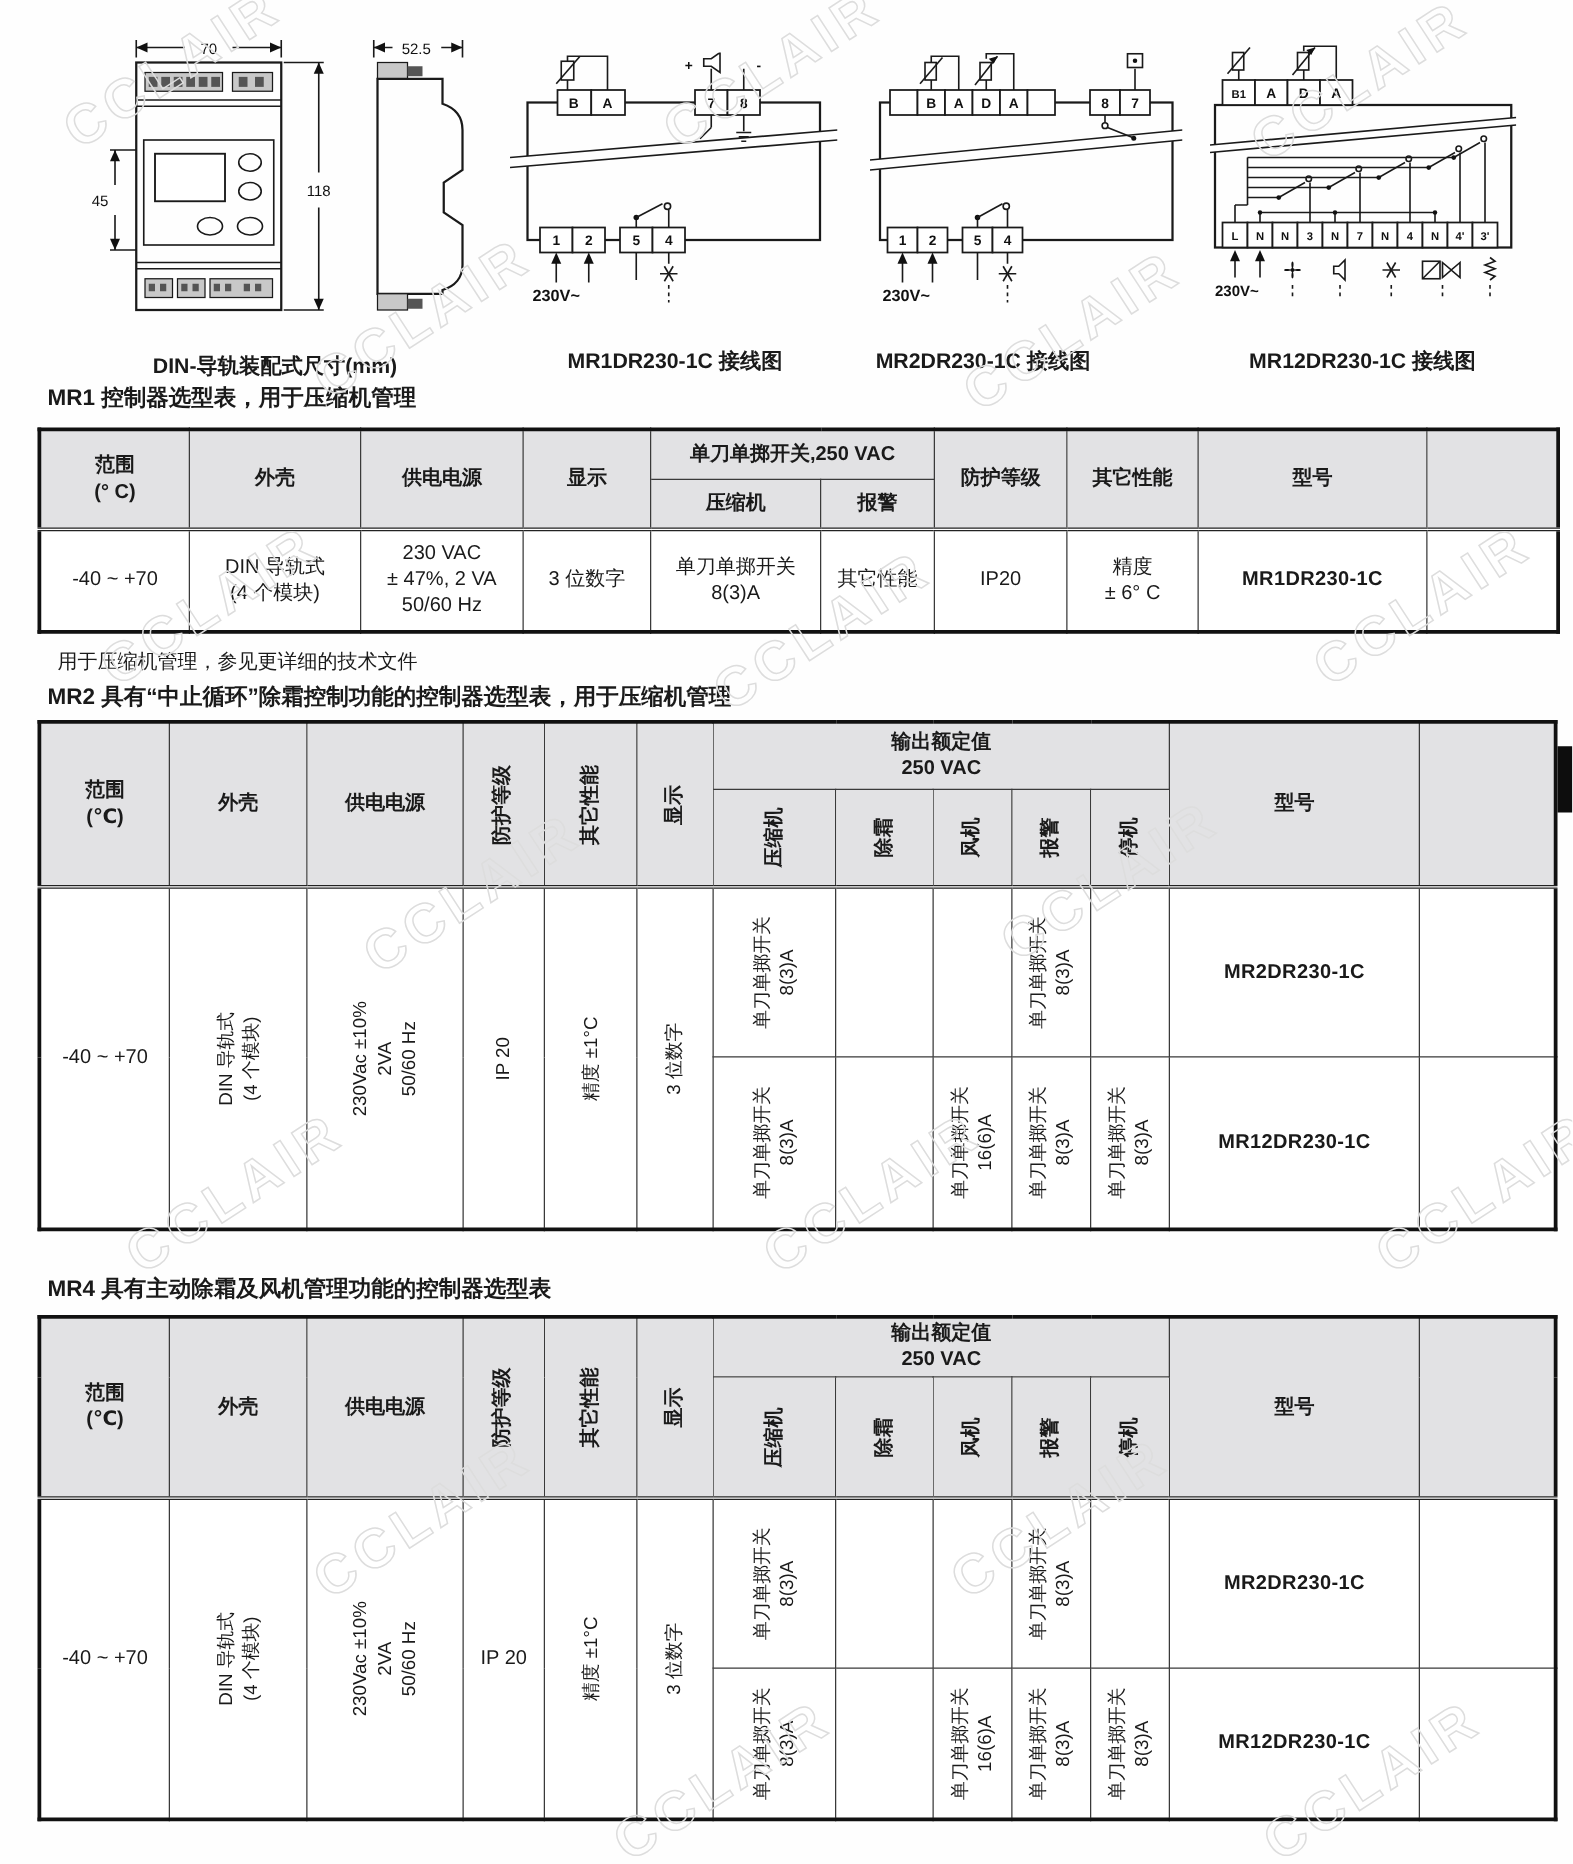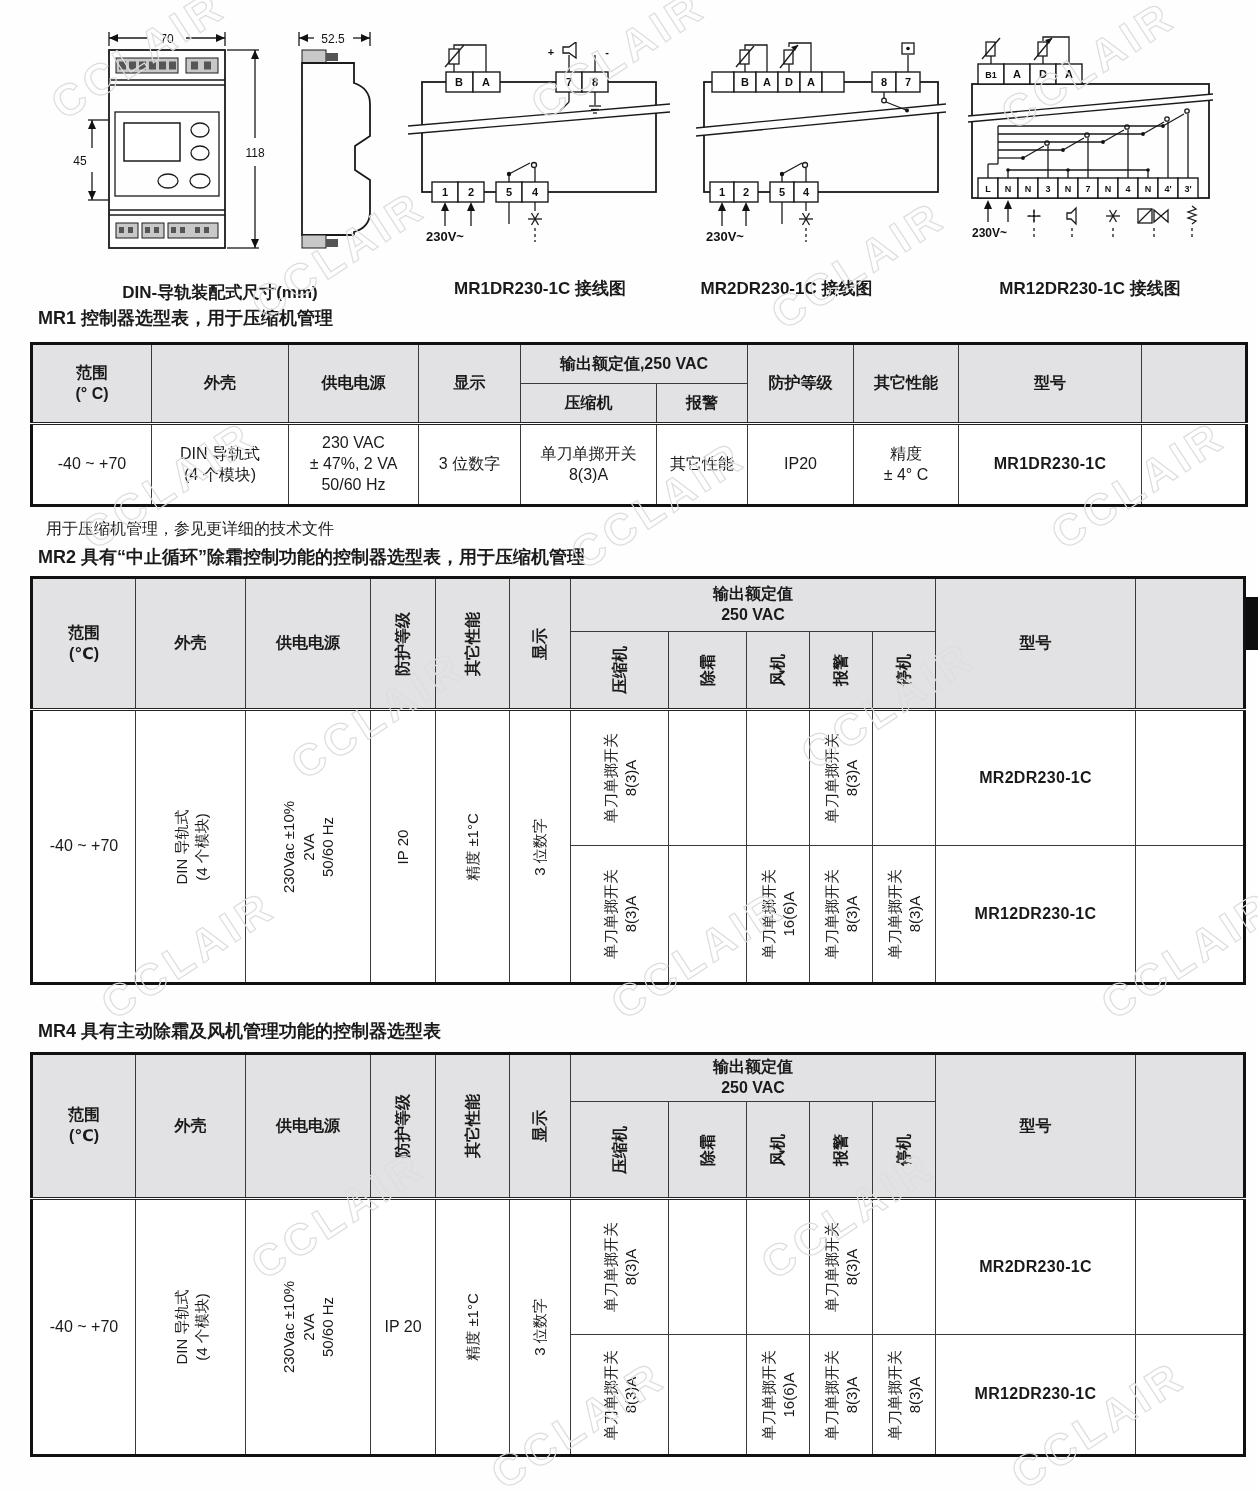--- a/index.html
+++ b/index.html
@@ -420,21 +420,21 @@
       <col style="width:183px">
         <col style="width:105px">
     </colgroup>
     <thead>
       <tr style="height:40px">
         <th rowspan="2">范围
 (° C)</th>
         <th rowspan="2">外壳</th>
         <th rowspan="2">供电电源</th>
         <th rowspan="2">显示</th>
-        <th colspan="2" class="group-th">输出额定值,250 VAC</th>
+        <th colspan="2" class="group-th">单刀单掷开关,250 VAC</th>
         <th rowspan="2">防护等级</th>
         <th rowspan="2">其它性能</th>
         <th rowspan="2">型号</th>
         <th rowspan="2"></th>
       </tr>
       <tr style="height:40px">
         <th>压缩机</th>
         <th>报警</th>
       </tr>
     </thead>
@@ -445,21 +445,21 @@
 (4 个模块)</td>
         <td>230 VAC
 ± 47%, 2 VA
 50/60 Hz</td>
         <td>3 位数字</td>
         <td>单刀单掷开关
 8(3)A</td>
         <td>其它性能</td>
         <td>IP20</td>
         <td>精度
-± 4° C</td>
+± 6° C</td>
         <td class="model-cell">MR1DR230-1C</td>
         <td></td>
       </tr>
     </tbody>
   </table>
 
   <div class="abs note-text" style="left:46px;top:519px">用于压缩机管理，参见更详细的技术文件</div>
 
   <div class="abs sec-title" style="left:38px;top:545px">MR2 具有“中止循环”除霜控制功能的控制器选型表，用于压缩机管理</div>
 

